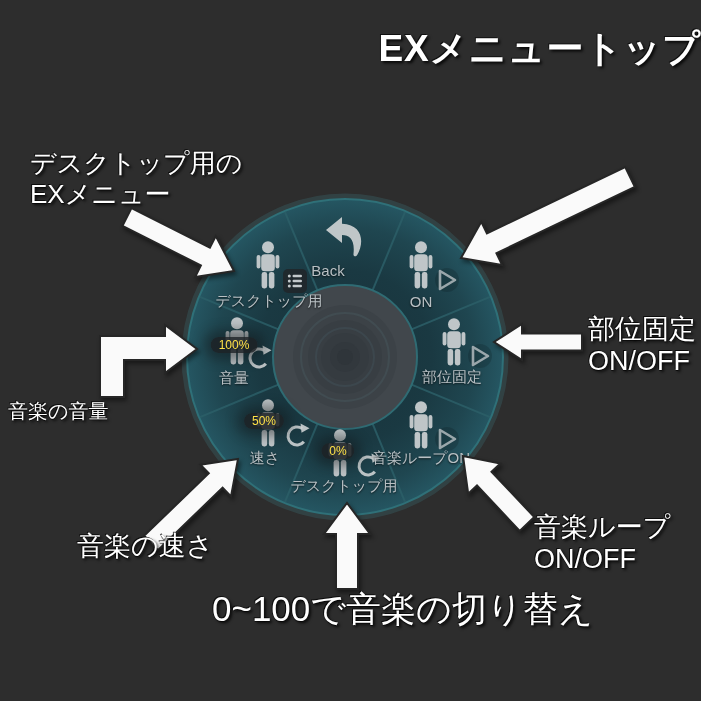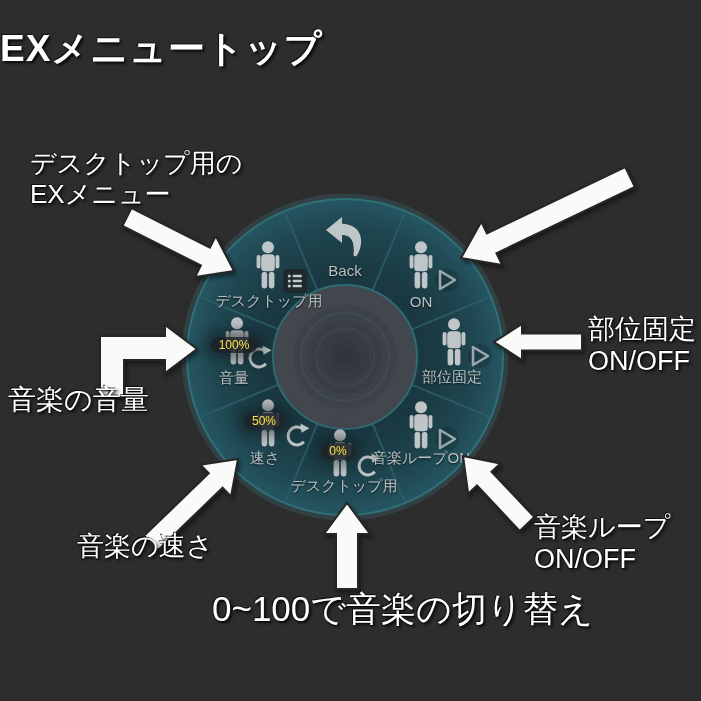--- a/index.html
+++ b/index.html
@@ -8,21 +8,21 @@
     background:#2d2d2d;
     font-family:"Liberation Sans", sans-serif;
     overflow:hidden;
   }
   #stage{position:relative;width:701px;height:701px;}
   #wheel-svg{position:absolute;left:0;top:0;z-index:1;}
   #arrows-svg{position:absolute;left:0;top:0;z-index:4;pointer-events:none;}
   .abs{position:absolute;transform:translate(-50%,-50%);}
   .page-title{
     position:absolute;left:0;right:0;top:24px;z-index:5;
-    text-align:left;font-size:37px;font-weight:bold;color:#ffffff;
+    text-align:right;font-size:37px;font-weight:bold;color:#ffffff;
     text-shadow:-1px -1px 0 rgba(0,0,0,.65), 2px 2px 3px rgba(0,0,0,.85);
     letter-spacing:1px;
   }
   .annotation{
     position:absolute;z-index:5;
     font-size:26px;font-weight:normal;color:#ffffff;line-height:1.18;
     white-space:pre-line;
     text-shadow:-1px -1px 0 rgba(0,0,0,.7), 2px 2px 3px rgba(0,0,0,.85), 0 1px 0 rgba(0,0,0,.6);
   }
   .seg-label{
@@ -87,21 +87,21 @@
         <path d="M405.0812988813191,502.049086604272 A157,157 0 0 1 284.918701118681,502.049086604272 L317.4467928697136,423.51932634081265 A72,72 0 0 0 372.55320713028647,423.51932634081265 Z" fill="rgba(0,0,0,0)"></path>
         <path d="M284.918701118681,502.049086604272 A157,157 0 0 1 199.95091339572795,417.08129888131907 L278.48067365918735,384.55320713028647 A72,72 0 0 0 317.4467928697136,423.51932634081265 Z" fill="rgba(0,0,0,0)"></path>
         <path d="M199.95091339572795,417.08129888131907 A157,157 0 0 1 199.950913395728,296.9187011186809 L278.48067365918735,329.44679286971353 A72,72 0 0 0 278.48067365918735,384.55320713028647 Z" fill="rgba(0,0,0,0)"></path>
         <path d="M199.950913395728,296.9187011186809 A157,157 0 0 1 284.91870111868093,211.95091339572795 L317.44679286971353,290.48067365918735 A72,72 0 0 0 278.48067365918735,329.44679286971353 Z" fill="rgba(0,0,0,0)"></path>
       </g>
   </svg>
 
   <svg class="abs seg-icon" style="left:345px;top:236px" width="44" height="44" viewBox="0 0 44 44">
     <path d="M19 3 L3 16 L19 29 V21 C27 21 32 26 30.5 40 C30 42.5 33 43.2 34.2 41 C41.5 29 40 10.5 19 9.8 Z" fill="#cdd1d3" opacity=".92"></path>
   </svg>
-  <span class="abs seg-label" style="left:345px;top:270px">Back</span>
+  <span class="abs seg-label" style="left:328px;top:270px">Back</span>
 
   <svg class="abs seg-icon" style="left:268px;top:265px" width="26" height="48" viewBox="0 0 26 48">
     <g fill="#cdd1d3" opacity=".92">
         <circle cx="13" cy="6.2" r="6"></circle>
         <rect x="6.2" y="13.2" width="13.6" height="17" rx="3.5"></rect>
         <rect x="1.6" y="14" width="3.9" height="13.5" rx="1.95"></rect>
         <rect x="20.5" y="14" width="3.9" height="13.5" rx="1.95"></rect>
         <rect x="6.6" y="31" width="5.6" height="16.5" rx="2.4"></rect>
         <rect x="13.8" y="31" width="5.6" height="16.5" rx="2.4"></rect>
       </g>
@@ -227,19 +227,19 @@
       <polygon points="358.0,589.0 358.0,534.0 370.0,534.0 347.0,503.0 324.0,534.0 336.0,534.0 336.0,589.0" class="arrow"></polygon>
       <polygon points="534.3,517.1 491.5,471.7 500.3,463.5 463.0,456.0 468.2,493.7 477.0,485.4 519.7,530.9" class="arrow"></polygon>
     </svg>
 
   <div class="page-title">EXメニュートップ</div>
 
   <div class="annotation" style="left:30px;top:148px">デスクトップ用の
 EXメニュー</div>
   <div class="annotation" style="left:588px;top:314px;font-size:27px">部位固定
 ON/OFF</div>
-  <div class="annotation" style="left:8px;top:383px;font-size:28px">音楽の音量</div>
+  <div class="annotation" style="left:8px;top:400px;font-size:20px">音楽の音量</div>
   <div class="annotation" style="left:77px;top:531px;font-size:27px">音楽の速さ</div>
   <div class="annotation" style="left:212px;top:588px;font-size:35px">0~100で音楽の切り替え</div>
   <div class="annotation" style="left:534px;top:512px;font-size:27px">音楽ループ
 ON/OFF</div>
 
 </div>
 
 </body></html>

